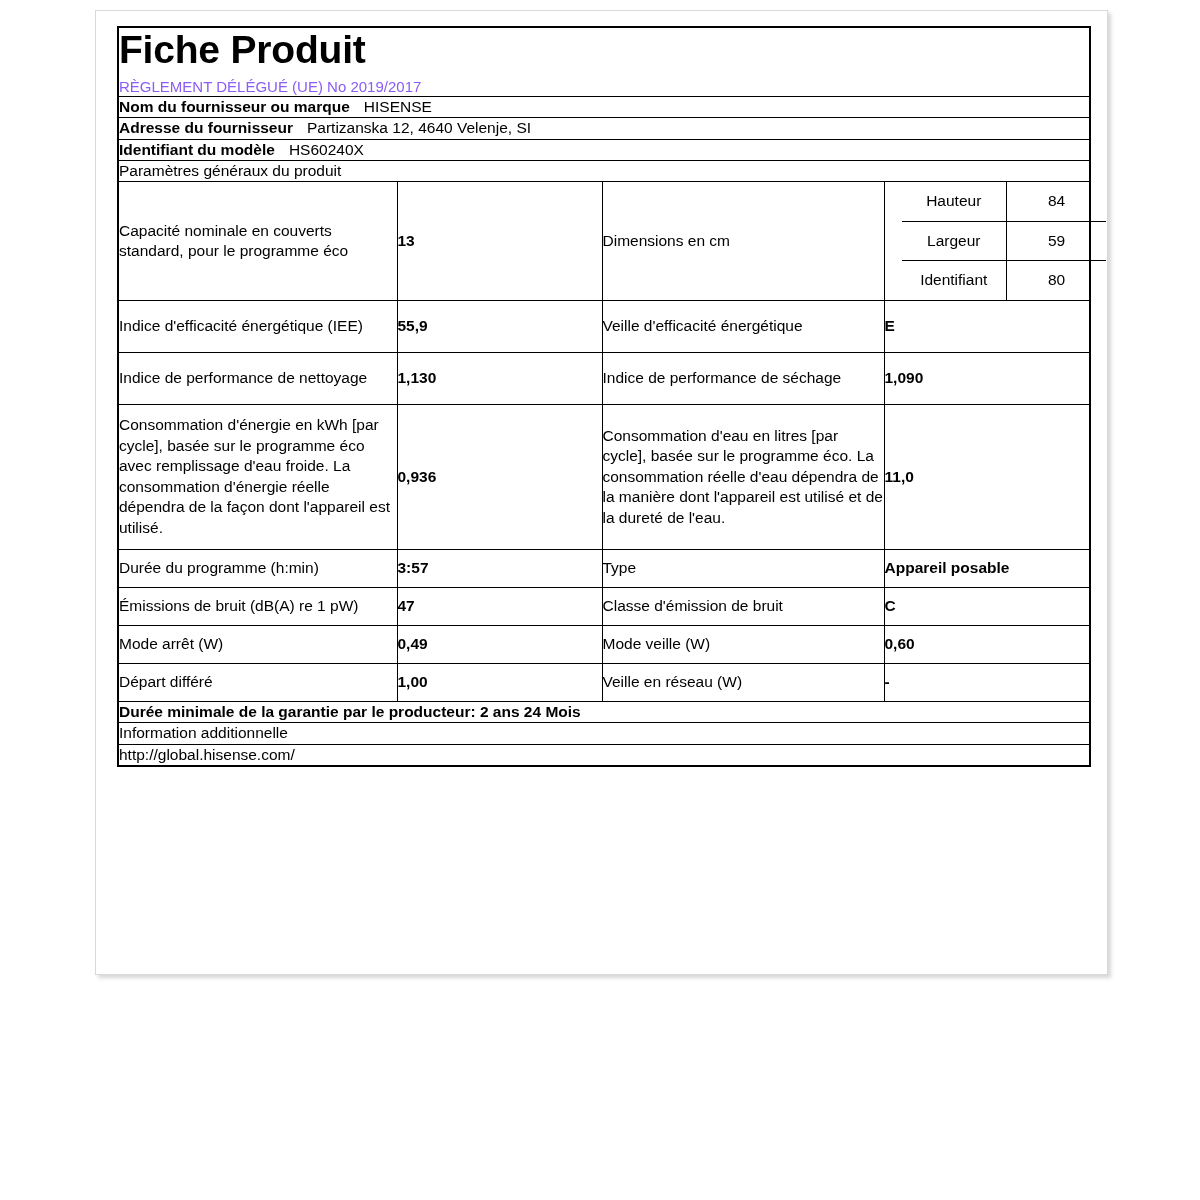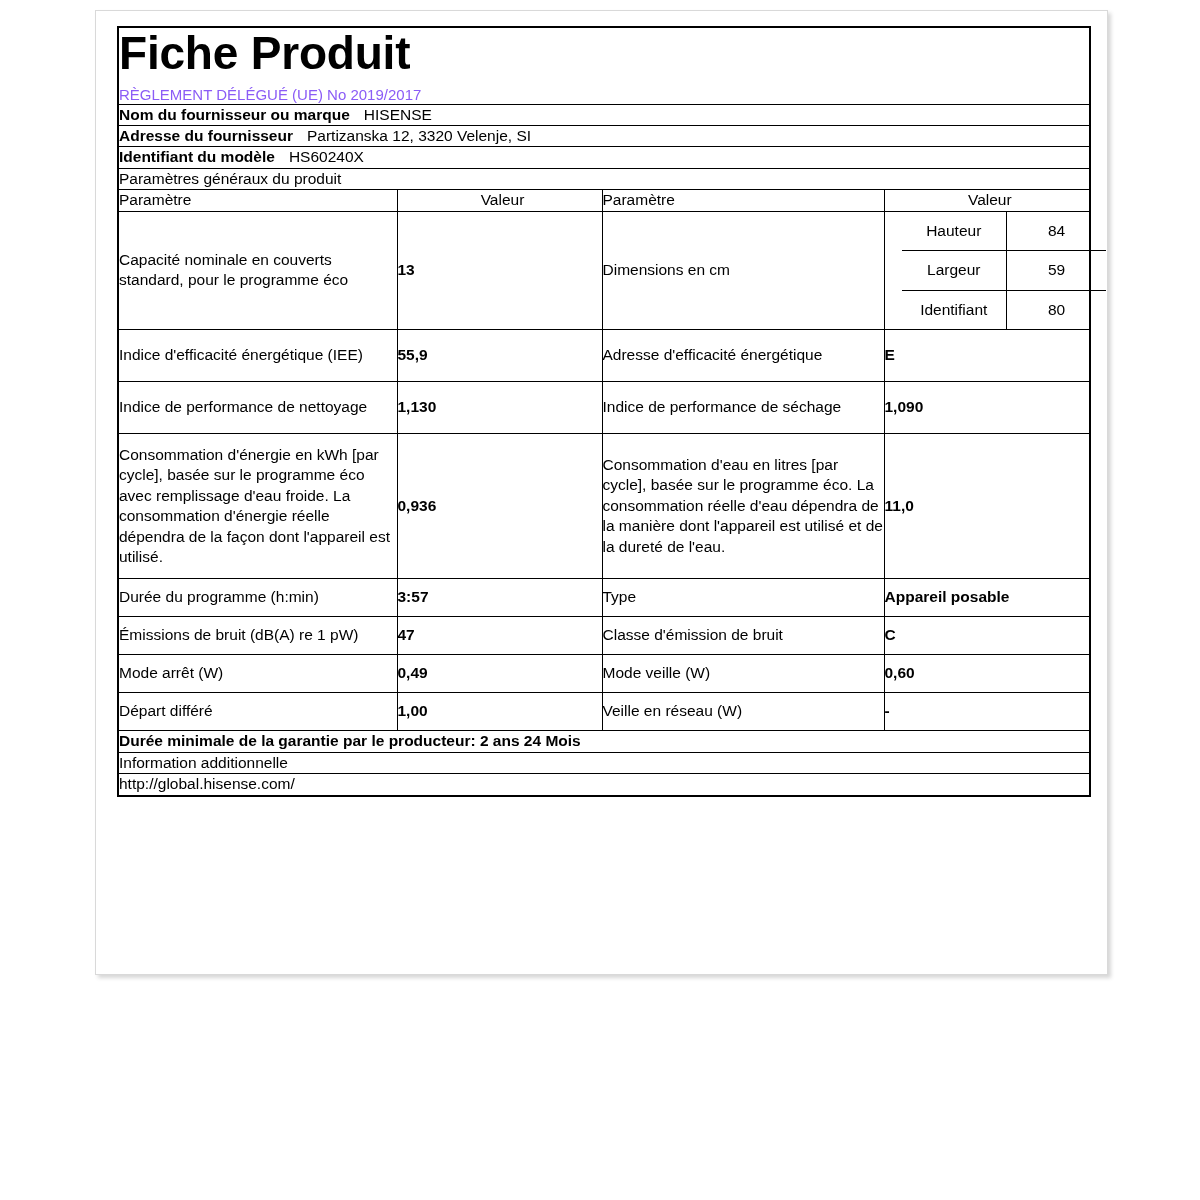--- a/index.html
+++ b/index.html
@@ -52,21 +52,21 @@
   col.c2 { width: 205px; }
   col.c3 { width: 282px; }
   col.c4 { width: 206px; }
 
   
   .titlecell {
     padding: 12px 0 8px 10px;
     border-bottom: 1px solid #000 !important;
   }
   .doc-title {
-    font-size: 46px;
+    font-size: 39px;
     font-weight: bold;
     letter-spacing: -0.2px;
     line-height: 1.12;
     margin: 0 0 6px 0;
     color: #000;
   }
   .doc-subtitle {
     font-size: 15px;
     line-height: 1.2;
     color: #8b5cf6;
@@ -177,40 +177,34 @@
         </tr>
 
         <tr>
           <td class="kv" colspan="4">
             <b>Nom du fournisseur ou marque</b><span class="val">HISENSE</span>
           </td>
         </tr>
 
         <tr>
           <td class="kv" colspan="4">
-            <b>Adresse du fournisseur</b><span class="val">Partizanska 12, 3320 Velenje, SI</span>
+            <b>Adresse du fournisseur</b><span class="val">Partizanska 12, 4640 Velenje, SI</span>
           </td>
         </tr>
 
         <tr>
           <td class="kv" colspan="4">
             <b>Identifiant du modèle</b><span class="val">HS60240X</span>
           </td>
         </tr>
 
         <tr>
           <td class="plainrow" colspan="4">Paramètres généraux du produit</td>
         </tr>
 
-        <tr>
-          <td class="hdr">Paramètre</td>
-          <td class="hdr center">Valeur</td>
-          <td class="hdr">Paramètre</td>
-          <td class="hdr center">Valeur</td>
-        </tr>
 
         <tr class="tall">
           <td class="param">Capacité nominale en couverts standard, pour le programme éco</td>
           <td class="value">13</td>
           <td class="param">Dimensions en cm</td>
           <td class="nested">
             <table class="dims">
               <tbody>
                 <tr>
                   <td class="dlabel">Hauteur</td>
@@ -225,21 +219,21 @@
                   <td class="dvalue">80</td>
                 </tr>
               </tbody>
             </table>
           </td>
         </tr>
 
         <tr class="medium">
           <td class="param">Indice d'efficacité énergétique (IEE)</td>
           <td class="value">55,9</td>
-          <td class="param">Adresse d'efficacité énergétique</td>
+          <td class="param">Veille d'efficacité énergétique</td>
           <td class="value">E</td>
         </tr>
 
         <tr class="medium">
           <td class="param">Indice de performance de nettoyage</td>
           <td class="value">1,130</td>
           <td class="param">Indice de performance de séchage</td>
           <td class="value">1,090</td>
         </tr>
 

